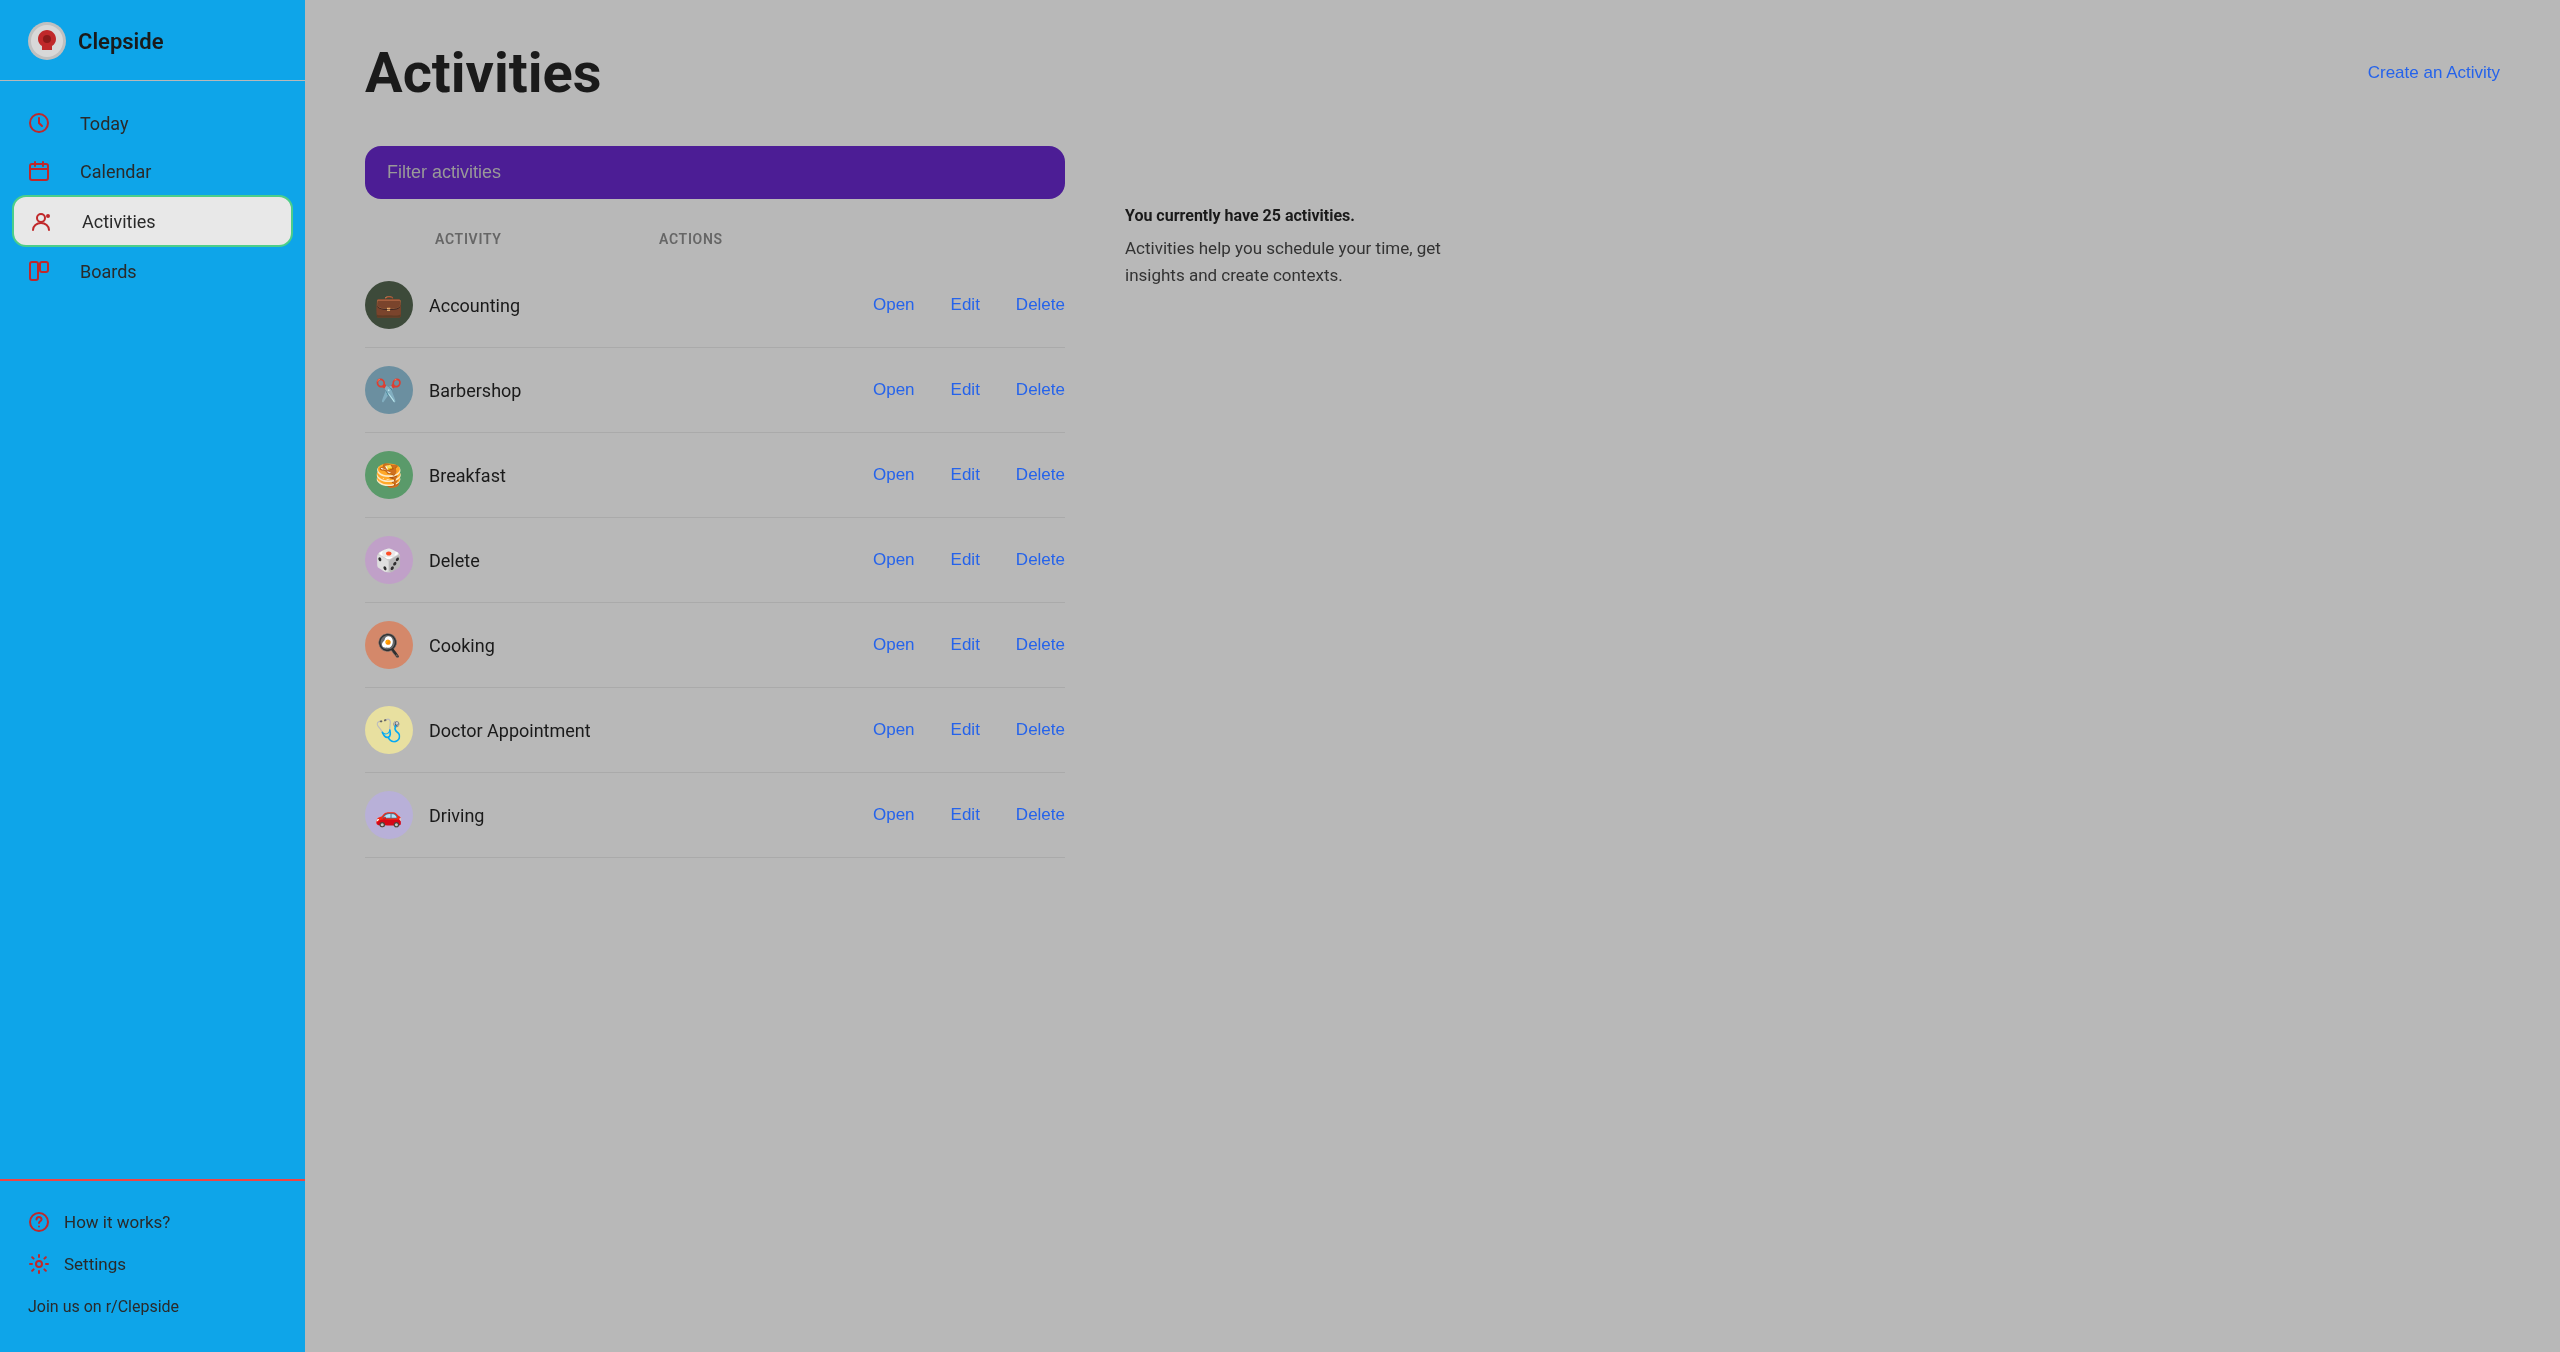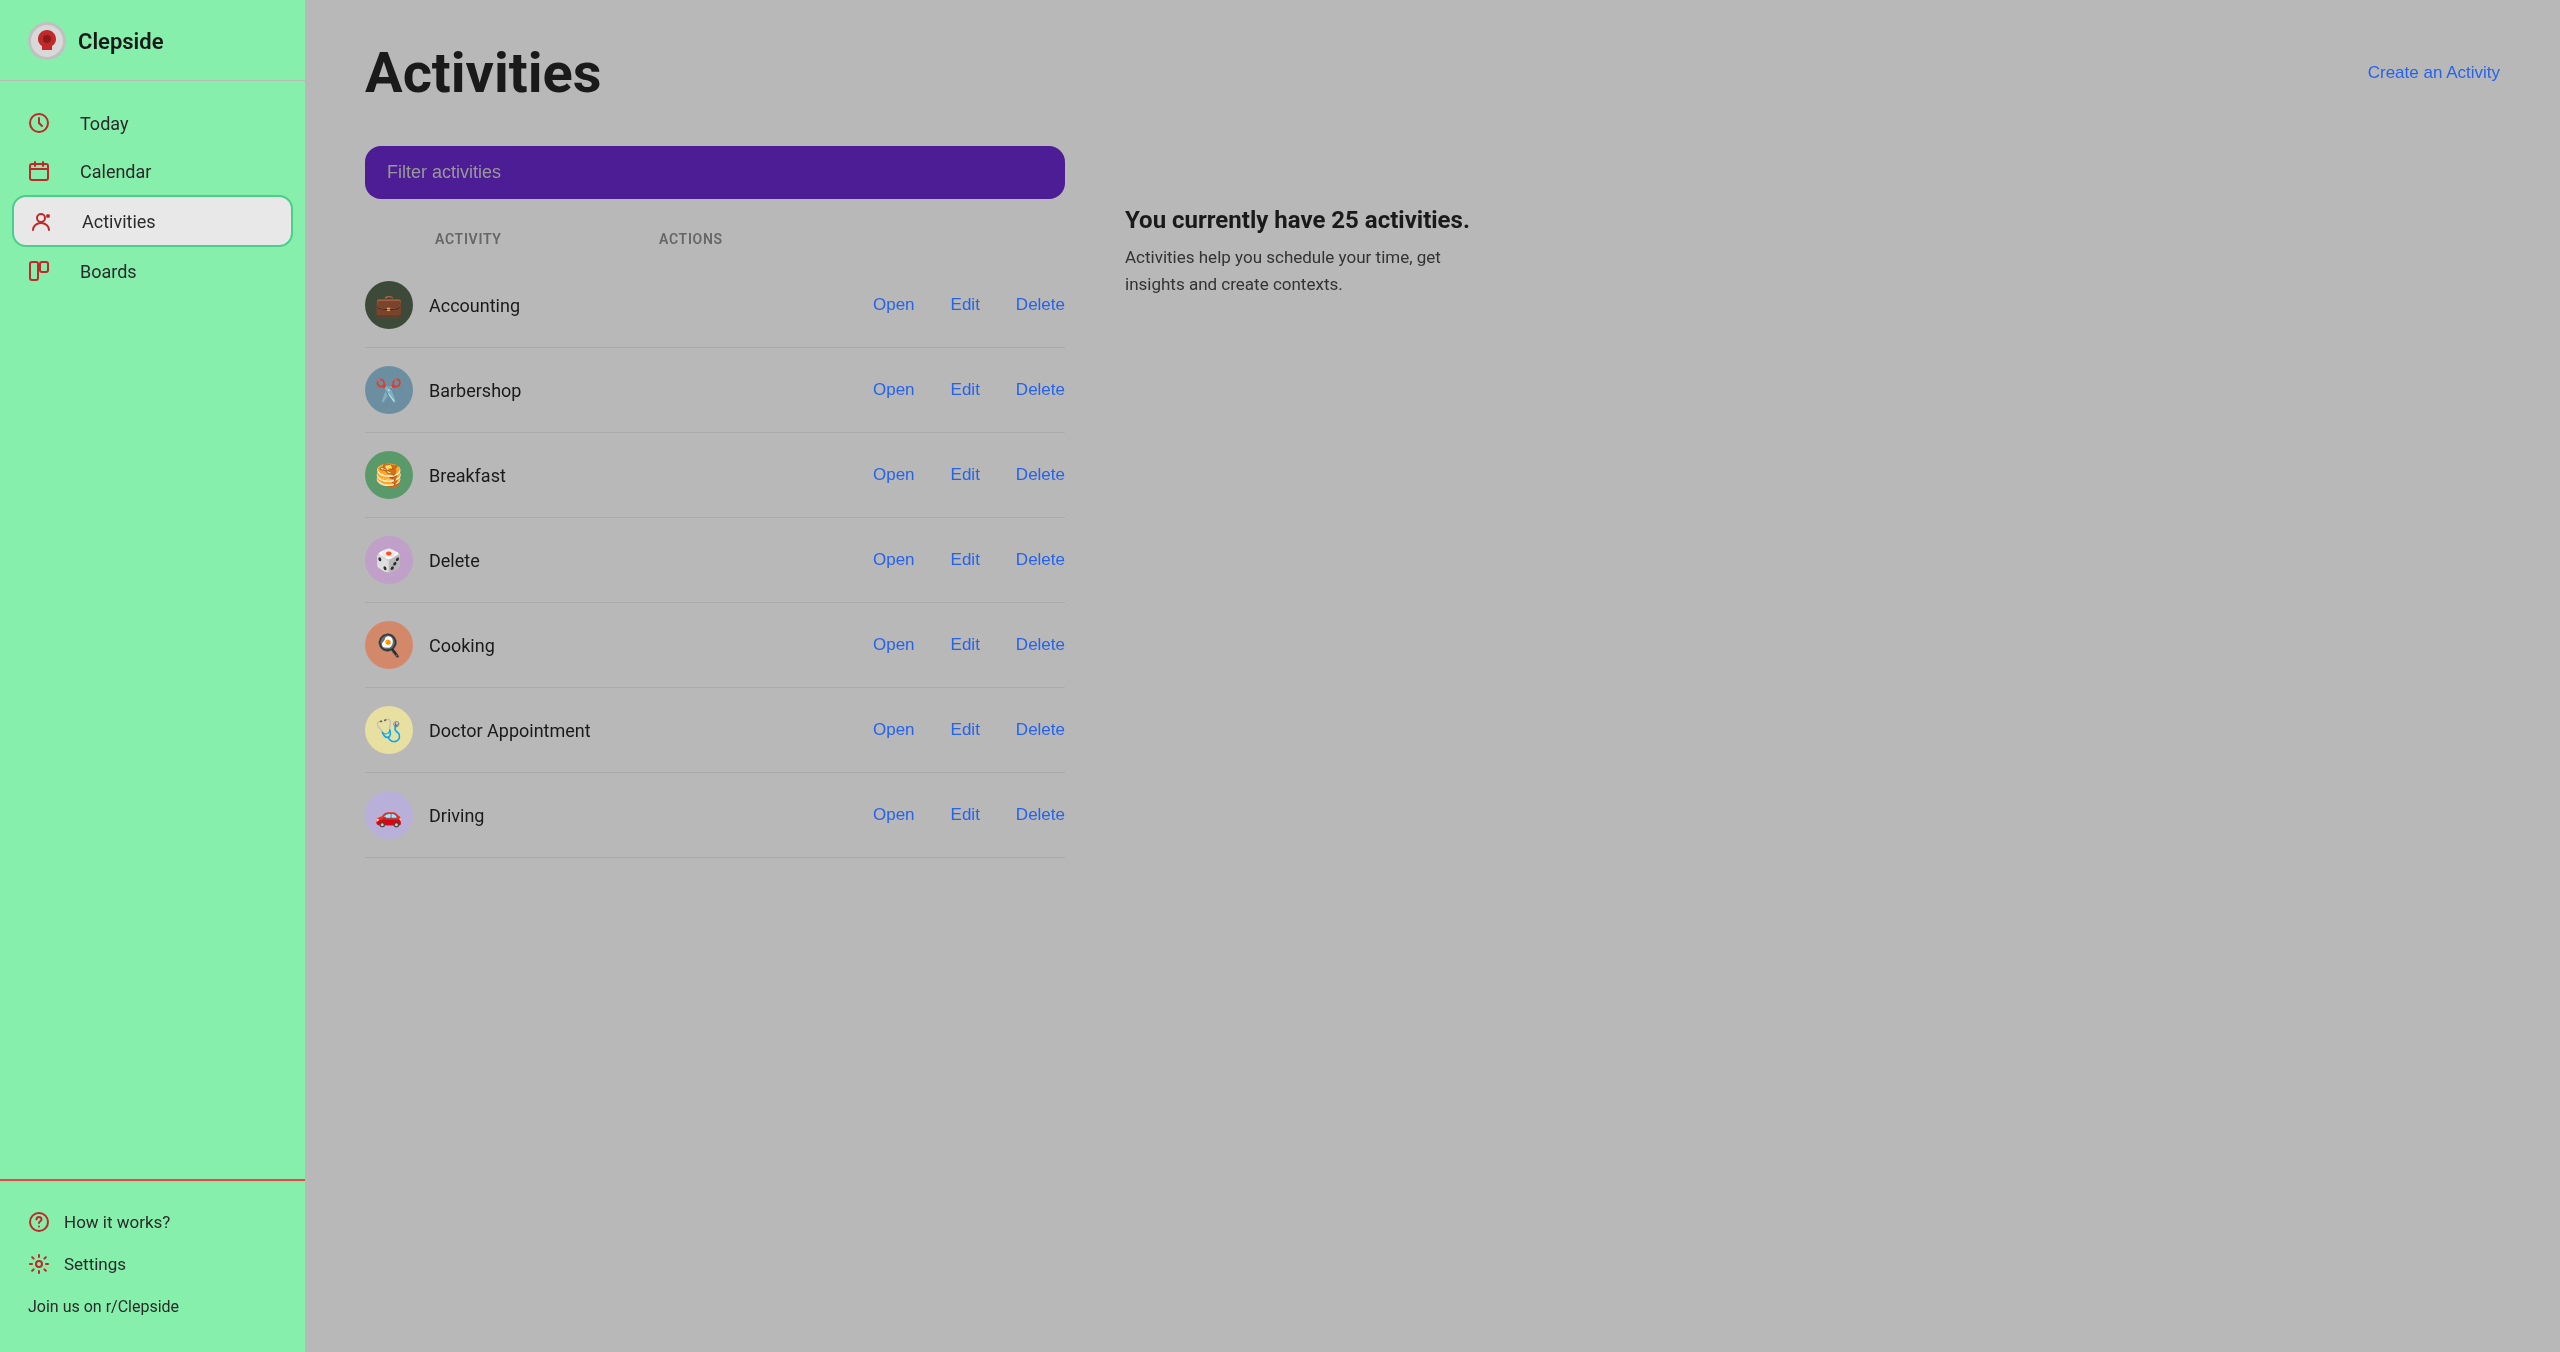--- a/index.html
+++ b/index.html
@@ -8,21 +8,21 @@
       background: #b0b0b0;
       display: flex;
       height: 100vh;
       overflow: hidden;
     }
 
     
     .sidebar {
       width: 305px;
       min-width: 305px;
-      background: #86efac;
+      background: #0ea5e9;
       display: flex;
       flex-direction: column;
       padding: 0;
       height: 100vh;
       position: relative;
     }
 
     .sidebar-logo {
       display: flex;
       align-items: center;
@@ -224,21 +224,21 @@
       text-decoration: none;
     }
 
     
     .info-panel {
       width: 360px;
       padding-top: 60px;
     }
 
     .info-title {
-      font-size: 24px;
+      font-size: 16px;
       font-weight: 700;
       color: #1a1a1a;
       margin-bottom: 10px;
     }
 
     .info-desc {
       font-size: 17px;
       color: #333;
       line-height: 1.6;
     }

